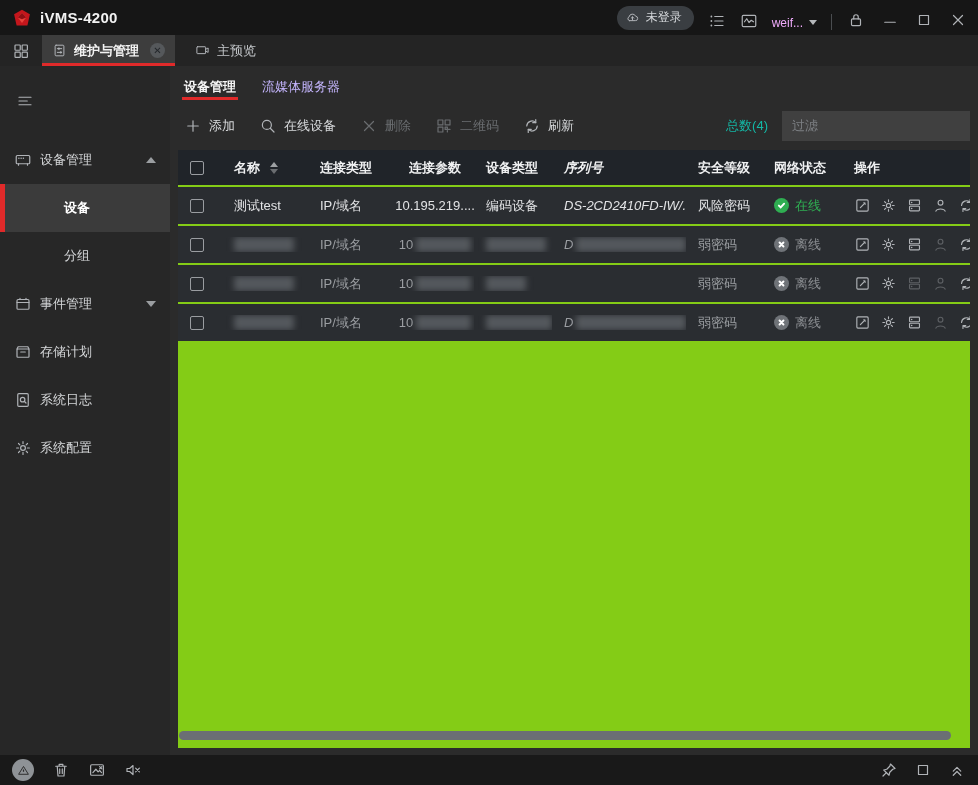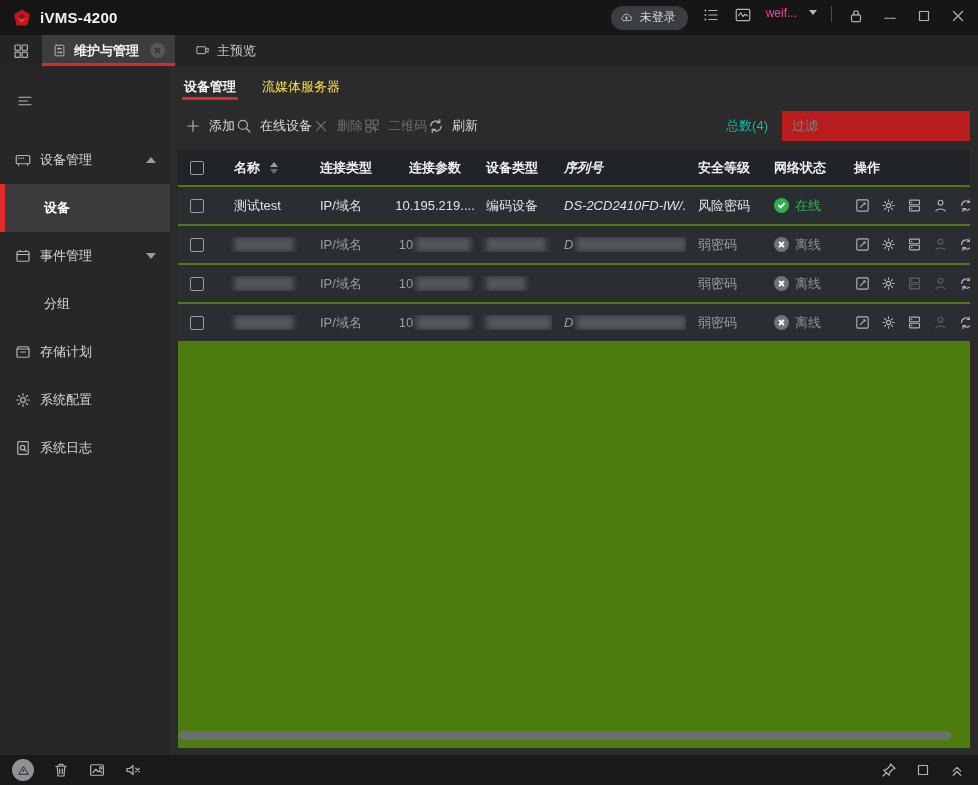--- a/index.html
+++ b/index.html
@@ -10,68 +10,68 @@
     width:978px; height:785px; display:flex; flex-direction:column;
   }
   svg { display:block; }
   .ic { width:18px; height:18px; stroke:#b0b3b7; fill:none; stroke-width:1.6; stroke-linecap:round; stroke-linejoin:round; }
   .ic.small { width:15px; height:15px; }
 
   
   .titlebar { height:35px; background:#161616; display:flex; align-items:center; padding:0 10px 0 12px; flex:none; }
   .logo { width:20px; height:20px; margin-right:8px; }
   .app-title { font-size:15px; font-weight:bold; color:#f2f2f2; letter-spacing:.3px; }
-  .tb-right { margin-left:auto; display:flex; align-items:flex-start; gap:14px; }
+  .tb-right { margin-left:auto; display:flex; align-items:flex-end; gap:14px; }
   .login-pill { display:flex; align-items:center; gap:6px; background:#3a3e42; border-radius:13px; height:24px; padding:0 12px 0 8px; color:#d4d7da; font-size:12px; cursor:default; }
-  .user-box { display:flex; align-items:center; gap:12px; color:#ec4899; font-size:12px; }
+  .user-box { display:flex; align-items:center; gap:6px; color:#f0abfc; font-size:12px; }
   .caret-down { width:0; height:0; border-left:4px solid transparent; border-right:4px solid transparent; border-top:5px solid #b6b9bc; }
   .tb-sep { width:1px; height:16px; background:#4a4d50; }
   .winbtn { width:20px; height:20px; display:flex; align-items:center; justify-content:center; }
 
   
   .tabbar { height:31px; background:#242424; display:flex; align-items:stretch; flex:none; }
   .tab-home { width:42px; display:flex; align-items:center; justify-content:center; }
   .wtab { display:flex; align-items:center; gap:7px; padding:8px 10px; color:#c3c6c9; position:relative; }
   .wtab.active { background:#3d3d3d; font-weight:bold; color:#f3f3f3; }
   .wtab.active::after { content:""; position:absolute; left:0; right:0; bottom:0; height:3px; background:var(--accent,#e02a2a); }
   .tab-close { width:15px; height:15px; border-radius:50%; background:#55585b; color:#23262a; font-size:10px; display:flex; align-items:center; justify-content:center; margin-left:4px; }
 
   
   .bodyrow { flex:1; display:flex; min-height:0; }
   .sidebar { width:170px; background:#272727; flex:none; display:flex; flex-direction:column; padding-top:16px; }
   .burger { padding:10px 0 26px 16px; }
   .nav-item { height:48px; display:flex; align-items:center; padding-left:14px; position:relative; color:#d4d6d8; cursor:default; }
   .nav-item .nicon { width:26px; display:flex; justify-content:flex-start; }
   .nav-item .nlabel { margin-left:0; }
   .nav-item.parent .nlabel { margin-left:0; }
-  .nav-item.child { padding-left:44px; }
+  .nav-item.child { padding-left:64px; }
   .nav-item.selected { background:#3b3b3b; color:#ffffff; font-weight:bold; }
   .nav-item.selected::before { content:""; position:absolute; left:0; top:0; bottom:0; width:5px; background:var(--accent,#e02a2a); }
   .nav-arrow { margin-left:auto; margin-right:14px; width:0; height:0; border-left:5px solid transparent; border-right:5px solid transparent; }
   .nav-arrow.up { border-bottom:6px solid #9b9ea1; }
   .nav-arrow.down { border-top:6px solid #9b9ea1; }
 
   
   .main { flex:1; background:#2b2b2b; display:flex; flex-direction:column; min-width:0; }
   .page-tabs { height:38px; display:flex; align-items:flex-end; gap:26px; padding:0 0 0 14px; flex:none; }
-  .ptab { padding-bottom:8px; color:#fde047; position:relative; }
+  .ptab { padding-bottom:8px; color:#c4b5fd; position:relative; }
   .ptab.active { color:#f4f4f4; font-weight:bold; }
   .ptab.active::after { content:""; position:absolute; left:-2px; right:-2px; bottom:4px; height:3px; background:var(--accent,#e02a2a); }
 
-  .toolbar { height:44px; display:flex; align-items:center; padding:0 8px 0 14px; flex:none; }
+  .toolbar { height:44px; display:flex; align-items:center; padding:0 8px 0 14px; gap:24px; flex:none; }
   .tool-btn { display:flex; align-items:center; gap:7px; color:#d8dadc; cursor:default; }
   .tool-btn.disabled { color:#6a6d70; }
   .tool-btn.disabled .ic { stroke:#6a6d70; }
   .tool-right { margin-left:auto; display:flex; align-items:center; gap:14px; }
   .total-label { color:#14b8a6; }
-  .filter-input { width:188px; height:30px; background:#b91c1c; border:none; outline:none; color:#d8dadc; font-size:13px; padding:12px 10px; font-family:Liberation Mono, monospace; }
+  .filter-input { width:188px; height:30px; background:#404040; border:none; outline:none; color:#d8dadc; font-size:13px; padding:12px 10px; font-family:Liberation Mono, monospace; }
   .filter-input::placeholder { color:#7c7f83; }
 
   
-  .table-wrap { flex:1; margin:2px 8px 7px 8px; background:#4d7c0f; display:flex; flex-direction:column; position:relative; min-height:0; }
+  .table-wrap { flex:1; margin:2px 8px 7px 8px; background:#84cc16; display:flex; flex-direction:column; position:relative; min-height:0; }
   .thead { height:35px; background:#202429; display:flex; align-items:center; flex:none; font-weight:bold; color:#f0f1f2; }
   .col { flex:none; display:flex; align-items:center; padding-left:12px; position:relative; overflow:hidden; white-space:nowrap; }
   .c0{width:44px;} .c1{width:86px;} .c2{width:76px;} .c3{width:90px;justify-content:center;} .c4{width:78px;} .c5{width:134px;font-style:italic;} .c6{width:76px;} .c7{width:80px;} .c8{width:128px;}
   .thead .col:not(.c0)::before { content:""; position:absolute; left:0; top:10px; bottom:10px; width:1px; background:#4b4e52; }
   .sort-arrows { display:flex; flex-direction:column; gap:2px; margin-left:10px; }
   .sort-arrows i { width:0; height:0; border-left:4px solid transparent; border-right:4px solid transparent; display:block; }
   .sort-up { border-bottom:5px solid #9ea1a4; }
   .sort-dn { border-top:5px solid #6a6d70; }
   .trow { height:37px; background:#2a2d31; display:flex; align-items:center; margin-top:2px; color:#e2e3e5; flex:none; }
   .trow.masked { color:#9b9ea2; }
@@ -197,61 +197,61 @@
             <path d="M6.5 9.5h.01M9.5 9.5h.01M12.5 9.5h.01" stroke-width="2"></path>
             <path d="M6 17v2M18 17v2"></path>
           </svg>
       </span>
       <span class="nlabel">设备管理</span>
       <span class="nav-arrow up"></span>
     </div>
     <div class="nav-item child selected">
       <span class="nlabel">设备</span>
     </div>
+    <div class="nav-item child">
+      <span class="nlabel">分组</span>
+    </div>
     <div class="nav-item parent">
       <span class="nicon">
         <svg class="ic" viewBox="0 0 24 24">
             <rect x="4" y="6" width="16" height="13" rx="1.5"></rect>
             <path d="M4 10h16M8 6V4.5M16 6V4.5"></path>
           </svg>
       </span>
       <span class="nlabel">事件管理</span>
       <span class="nav-arrow down"></span>
     </div>
-    <div class="nav-item child">
-      <span class="nlabel">分组</span>
-    </div>
     <div class="nav-item parent">
       <span class="nicon">
         <svg class="ic" viewBox="0 0 24 24">
             <path d="M4 8l1.5-3h13L20 8"></path>
             <rect x="4" y="8" width="16" height="11" rx="1"></rect>
             <path d="M9 12h6"></path>
           </svg>
       </span>
       <span class="nlabel">存储计划</span>
     </div>
     <div class="nav-item parent">
       <span class="nicon">
         <svg class="ic" viewBox="0 0 24 24">
-            <circle cx="12" cy="12" r="3.2"></circle>
-            <path d="M12 3.5v2.6M12 17.9v2.6M3.5 12h2.6M17.9 12h2.6M6 6l1.8 1.8M16.2 16.2L18 18M18 6l-1.8 1.8M7.8 16.2L6 18"></path>
-          </svg>
-      </span>
-      <span class="nlabel">系统配置</span>
-    </div>
-    <div class="nav-item parent">
-      <span class="nicon">
-        <svg class="ic" viewBox="0 0 24 24">
             <rect x="5" y="3.5" width="14" height="17" rx="1.5"></rect>
             <circle cx="11.5" cy="11.5" r="3"></circle>
             <path d="M13.7 13.7l2.3 2.3"></path>
           </svg>
       </span>
       <span class="nlabel">系统日志</span>
+    </div>
+    <div class="nav-item parent">
+      <span class="nicon">
+        <svg class="ic" viewBox="0 0 24 24">
+            <circle cx="12" cy="12" r="3.2"></circle>
+            <path d="M12 3.5v2.6M12 17.9v2.6M3.5 12h2.6M17.9 12h2.6M6 6l1.8 1.8M16.2 16.2L18 18M18 6l-1.8 1.8M7.8 16.2L6 18"></path>
+          </svg>
+      </span>
+      <span class="nlabel">系统配置</span>
     </div>
   </div>
 
   <div class="main">
 
     <div class="page-tabs">
       <span class="ptab active">设备管理</span>
       <span class="ptab">流媒体服务器</span>
     </div>
 

